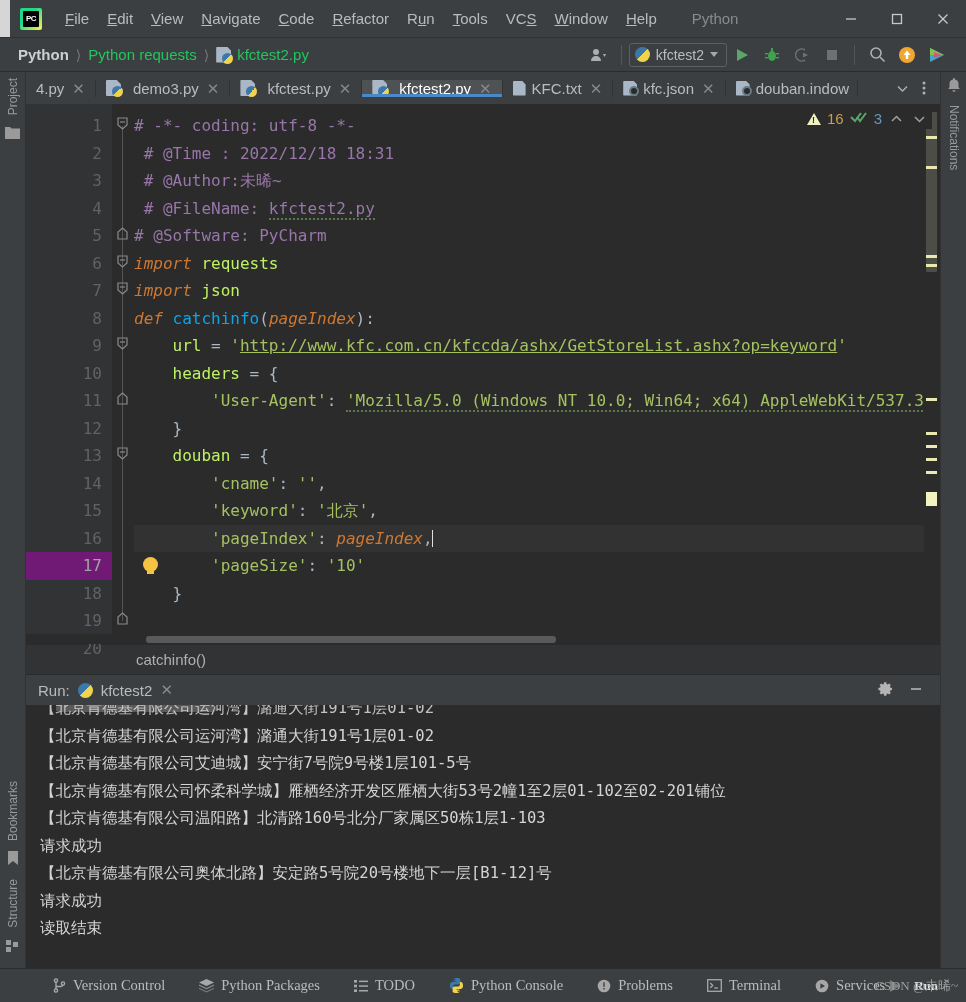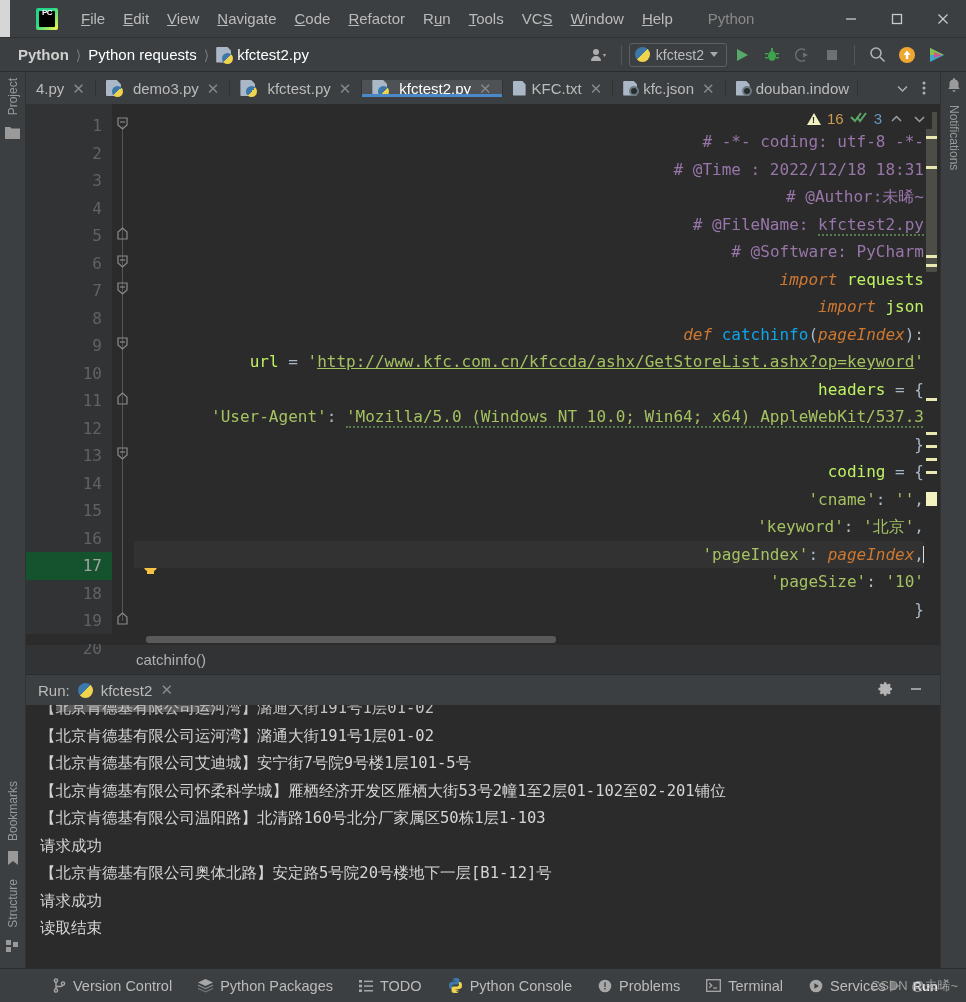--- a/index.html
+++ b/index.html
@@ -19,24 +19,24 @@
   
   .menubar {
     height: 38px;
     background: #3c3f41;
     display: flex; align-items: center;
     flex: 0 0 38px;
     border-bottom: 1px solid #323232;
   }
   .win-edge { width: 10px; height: 100%; background: #d6d6d6; }
   .pc-logo {
-    width: 22px; height: 22px; margin: 0 14px 0 26px;
+    width: 22px; height: 22px; margin: 0 14px 0 10px;
     border-radius: 2px;
     background: linear-gradient(135deg,#21d789 0%,#21d789 38%,#fcf84a 100%);
-    display: flex; align-items: flex-start; justify-content: center;
+    display: flex; align-items: center; justify-content: center;
     position: relative;
   }
   .pc-logo::before {
     content: ""; position: absolute; left: 3px; top: 3px;
     width: 16px; height: 16px; background: #000; border-radius: 1px;
   }
   .pc-logo span {
     position: relative; z-index: 2;
     color: #fff; font-size: 8px; font-weight: bold; letter-spacing: -0.5px;
     font-family: "Liberation Sans", sans-serif;
@@ -56,21 +56,21 @@
   .winbtn svg { display: block; }
 
   
   .navbar {
     height: 34px; flex: 0 0 34px;
     background: #3c3f41;
     display: flex; align-items: center;
     padding-left: 18px;
     border-bottom: 1px solid #2b2b2b;
   }
-  .crumb { color: #ffffff; font-size: 15px; display: flex; align-items: center; }
+  .crumb { color: #22c55e; font-size: 15px; display: flex; align-items: center; }
   .crumb.bold { font-weight: bold; color: #cfcfcf; }
   .crumb-sep { color: #777; margin: 0 7px; font-size: 14px; }
   .py-file-icon {
     width: 15px; height: 16px; margin-right: 6px; position: relative; display:inline-block;
   }
   .py-file-icon .sheet {
     position: absolute; inset: 0; background: #a9b7c6; border-radius: 1px;
     clip-path: polygon(0 0, 72% 0, 100% 26%, 100% 100%, 0 100%);
   }
   .py-file-icon .snake {
@@ -143,40 +143,39 @@
   .editorwrap { flex: 1; display: flex; min-height: 0; position: relative; background: #2b2b2b; }
   .gutter {
     width: 86px; flex: 0 0 86px; background: #313335; position: relative;
     padding-top: 8px;
   }
   .gline {
     height: 27.5px; line-height: 27.5px; color: #606366;
     font-family: "DejaVu Sans Mono", monospace; font-size: 16px;
     text-align: right; padding-right: 10px; position: relative;
   }
-  .gline.cur { background: #14532d; color: #a4a3a3; }
+  .gline.cur { background: #701a75; color: #a4a3a3; }
   .gline .bulb {
     position: absolute; right: -46px; top: 5px; width: 15px; height: 15px;
     border-radius: 50%; background: #f5c243;
   }
   .gline .bulb::after {
     content:""; position:absolute; left:4px; top:14px; width:7px; height:3px; background:#f5c243;
   }
   .foldcol { width: 22px; flex: 0 0 22px; background: #2b2b2b; padding-top: 8px; position: relative; }
   .fold {
     position: absolute; left: 4px; width: 13px; height: 13px;
     color: #8a8a8a;
   }
   .vrail { position: absolute; left: 10px; width: 1px; background: #555; }
 
   .codearea {
     flex: 1; position: relative; overflow: hidden;
     font-family: "DejaVu Sans Mono", monospace; font-size: 16px;
-    padding-top: 24px;
-    text-align: right;
+    padding-top: 8px;
   }
   .cline { height: 27.5px; line-height: 27.5px; white-space: pre; color: #a9b7c6; }
   .cline.cur { background: #323232; }
   .kw { color: #cc7832; font-style: italic; }
   .com-tag { color: #9876aa; }
   .strq { color: #a5c261; }
   .fn { color: #0ea5e9; }
   .paramo { color: #cc7832; font-style: italic; }
   .var { color: #bef264; }
   .op { color: #a9b7c6; }
@@ -237,22 +236,22 @@
     color: #d4d4d4;
   }
   .coline { height: 27.5px; line-height: 27.5px; white-space: pre; }
   .con-scroll-thumb {
     position: absolute; left: 30px; top: 0px; height: 7px; width: 160px; background: #5a5a5a; border-radius: 3px;
   }
 
   
   .statusbar {
     height: 34px; flex: 0 0 34px; background: #3c3f41;
-    display: flex; align-items: center; gap: 0px;
-    border-top: 1px solid #2b2b2b; padding-left: 40px; position: relative;
+    display: flex; align-items: center; gap: 8px;
+    border-top: 1px solid #2b2b2b; padding-left: 40px; position: relative; font-family: Liberation Serif, serif;
   }
   .sbitem {
     display: flex; align-items: center; gap: 7px;
     color: #bbbbbb; font-size: 14.5px; padding: 0 13px; height: 100%;
   }
   .sbicon { color: #a7a7a7; display: flex; align-items: center; }
   .watermark {
     position: absolute; right: 8px; top: 50%; transform: translateY(-50%);
     color: #9e9e9e; font-size: 13px; white-space: nowrap;
   }
@@ -573,21 +572,21 @@
           <div class="cline"><span class="com-tag"> # @Author:未晞~</span></div>
           <div class="cline"><span class="com-tag"> # @FileName: </span><span class="com-tag squig">kfctest2.py</span></div>
           <div class="cline"><span class="com-tag"># @Software: PyCharm</span></div>
           <div class="cline"><span class="kw">import</span><span class="var"> requests</span></div>
           <div class="cline"><span class="kw">import</span><span class="var"> json</span></div>
           <div class="cline"><span class="kw">def</span><span class="var"> </span><span class="fn">catchinfo</span><span class="op">(</span><span class="paramo">pageIndex</span><span class="op">):</span></div>
           <div class="cline"><span class="var">    url </span><span class="op">= </span><span class="strq">'</span><span class="link">http://www.kfc.com.cn/kfccda/ashx/GetStoreList.ashx?op=keyword</span><span class="strq">'</span></div>
           <div class="cline"><span class="var">    headers </span><span class="op">= </span><span class="op">{</span></div>
           <div class="cline"><span class="strq">        'User-Agent'</span><span class="op">: </span><span class="strq squig">'Mozilla/5.0 (Windows NT 10.0; Win64; x64) AppleWebKit/537.36</span></div>
           <div class="cline"><span class="op">    }</span></div>
-          <div class="cline"><span class="var">    coding </span><span class="op">= </span><span class="op">{</span></div>
+          <div class="cline"><span class="var">    douban </span><span class="op">= </span><span class="op">{</span></div>
           <div class="cline"><span class="strq">        'cname'</span><span class="op">: </span><span class="strq">''</span><span class="op">,</span></div>
           <div class="cline"><span class="strq">        'keyword'</span><span class="op">: </span><span class="strq">'北京'</span><span class="op">,</span></div>
           <div class="cline cur"><span class="strq">        'pageIndex'</span><span class="op">: </span><span class="paramo">pageIndex</span><span class="op">,</span><span class="caret-bar"></span></div>
           <div class="cline"><span class="strq">        'pageSize'</span><span class="op">: </span><span class="strq">'10'</span></div>
           <div class="cline"><span class="op">    }</span></div>
 
         </div>
 
         <div class="markerbar">
           <div class="mkthumb" style="top:8px;height:160px"></div>

